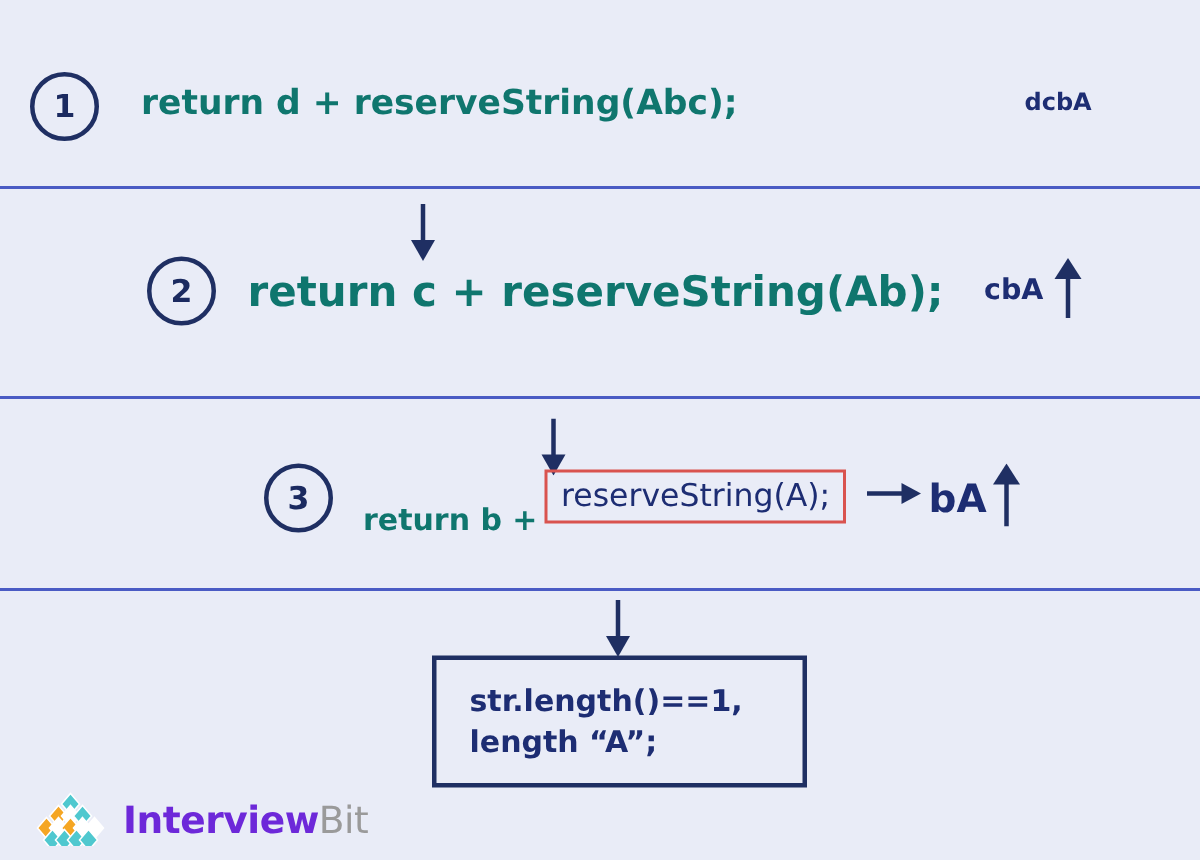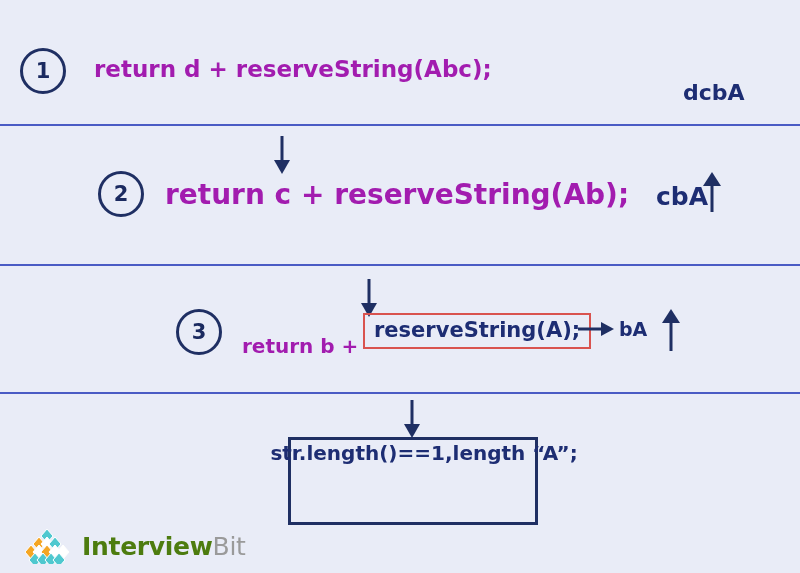--- a/index.html
+++ b/index.html
@@ -50,58 +50,58 @@
     justify-content: center;
     line-height: 1;
   }
   .badge-1 { left: 20px; top: 48px; }
   .badge-2 { left: 98px; top: 171px; }
   .badge-3 { left: 176px; top: 309px; }
 
   
   .code {
     position: absolute;
-    color: #a21caf;
+    color: #0f766e;
     font-weight: bold;
     white-space: nowrap;
     line-height: 1;
   }
   .code-1 { left: 94px; top: 58px; font-size: 23px; }
   .code-2 { left: 165px; top: 181px; font-size: 28px; }
 
   
   .code-3a { left: 242px; top: 320px; font-size: 20px; margin-top: 16px; }
 
   .boxed-call {
     position: absolute;
     left: 363px;
     top: 313px;
     padding: 5px 9px 6px 9px;
     border: 2px solid #d9534f;
     box-sizing: border-box;
     color: #1d2d73;
     font-size: 21px;
-    font-weight: bold;
+    font-weight: normal;
     white-space: nowrap;
     line-height: 1;
     background: transparent;
     text-align: right;
   }
 
   
   .result {
     position: absolute;
     color: #1d2d73;
     font-weight: bold;
     white-space: nowrap;
     line-height: 1;
   }
-  .result-1 { left: 683px; top: 60px; font-size: 22px; margin-top: 22px; }
-  .result-2 { left: 656px; top: 184px; font-size: 25px; }
-  .result-3 { left: 619px; top: 320px; font-size: 19px; }
+  .result-1 { left: 683px; top: 60px; font-size: 16px; }
+  .result-2 { left: 656px; top: 184px; font-size: 19px; }
+  .result-3 { left: 619px; top: 320px; font-size: 26px; }
 
   
   .arrow {
     position: absolute;
     line-height: 0;
   }
   .arrow-down-1 { left: 270px; top: 136px; }
   .arrow-down-2 { left: 357px; top: 279px; }
   .arrow-down-3 { left: 400px; top: 400px; }
   .arrow-up-2   { left: 700px; top: 172px; }
@@ -111,21 +111,21 @@
   
   .base-box {
     position: absolute;
     left: 288px;
     top: 437px;
     width: 250px;
     height: 88px;
     border: 3px solid #1f2f63;
     box-sizing: border-box;
     display: flex;
-    flex-direction: row;
+    flex-direction: column;
     justify-content: center;
     padding-left: 22px;
   }
   .base-box .line {
     color: #1d2d73;
     font-size: 20px;
     font-weight: bold;
     line-height: 1.35;
     white-space: nowrap;
   }
@@ -144,21 +144,21 @@
     height: 36px;
     line-height: 0;
   }
   .logo-text {
     font-size: 25px;
     letter-spacing: -0.3px;
     line-height: 1;
     white-space: nowrap;
   }
   .logo-text .strong {
-    color: #4d7c0f;
+    color: #6d28d9;
     font-weight: bold;
   }
   .logo-text .light {
     color: #9a9a9a;
     font-weight: normal;
     margin-top: 36px;
   }
 </style>
 </head>
 <body>

